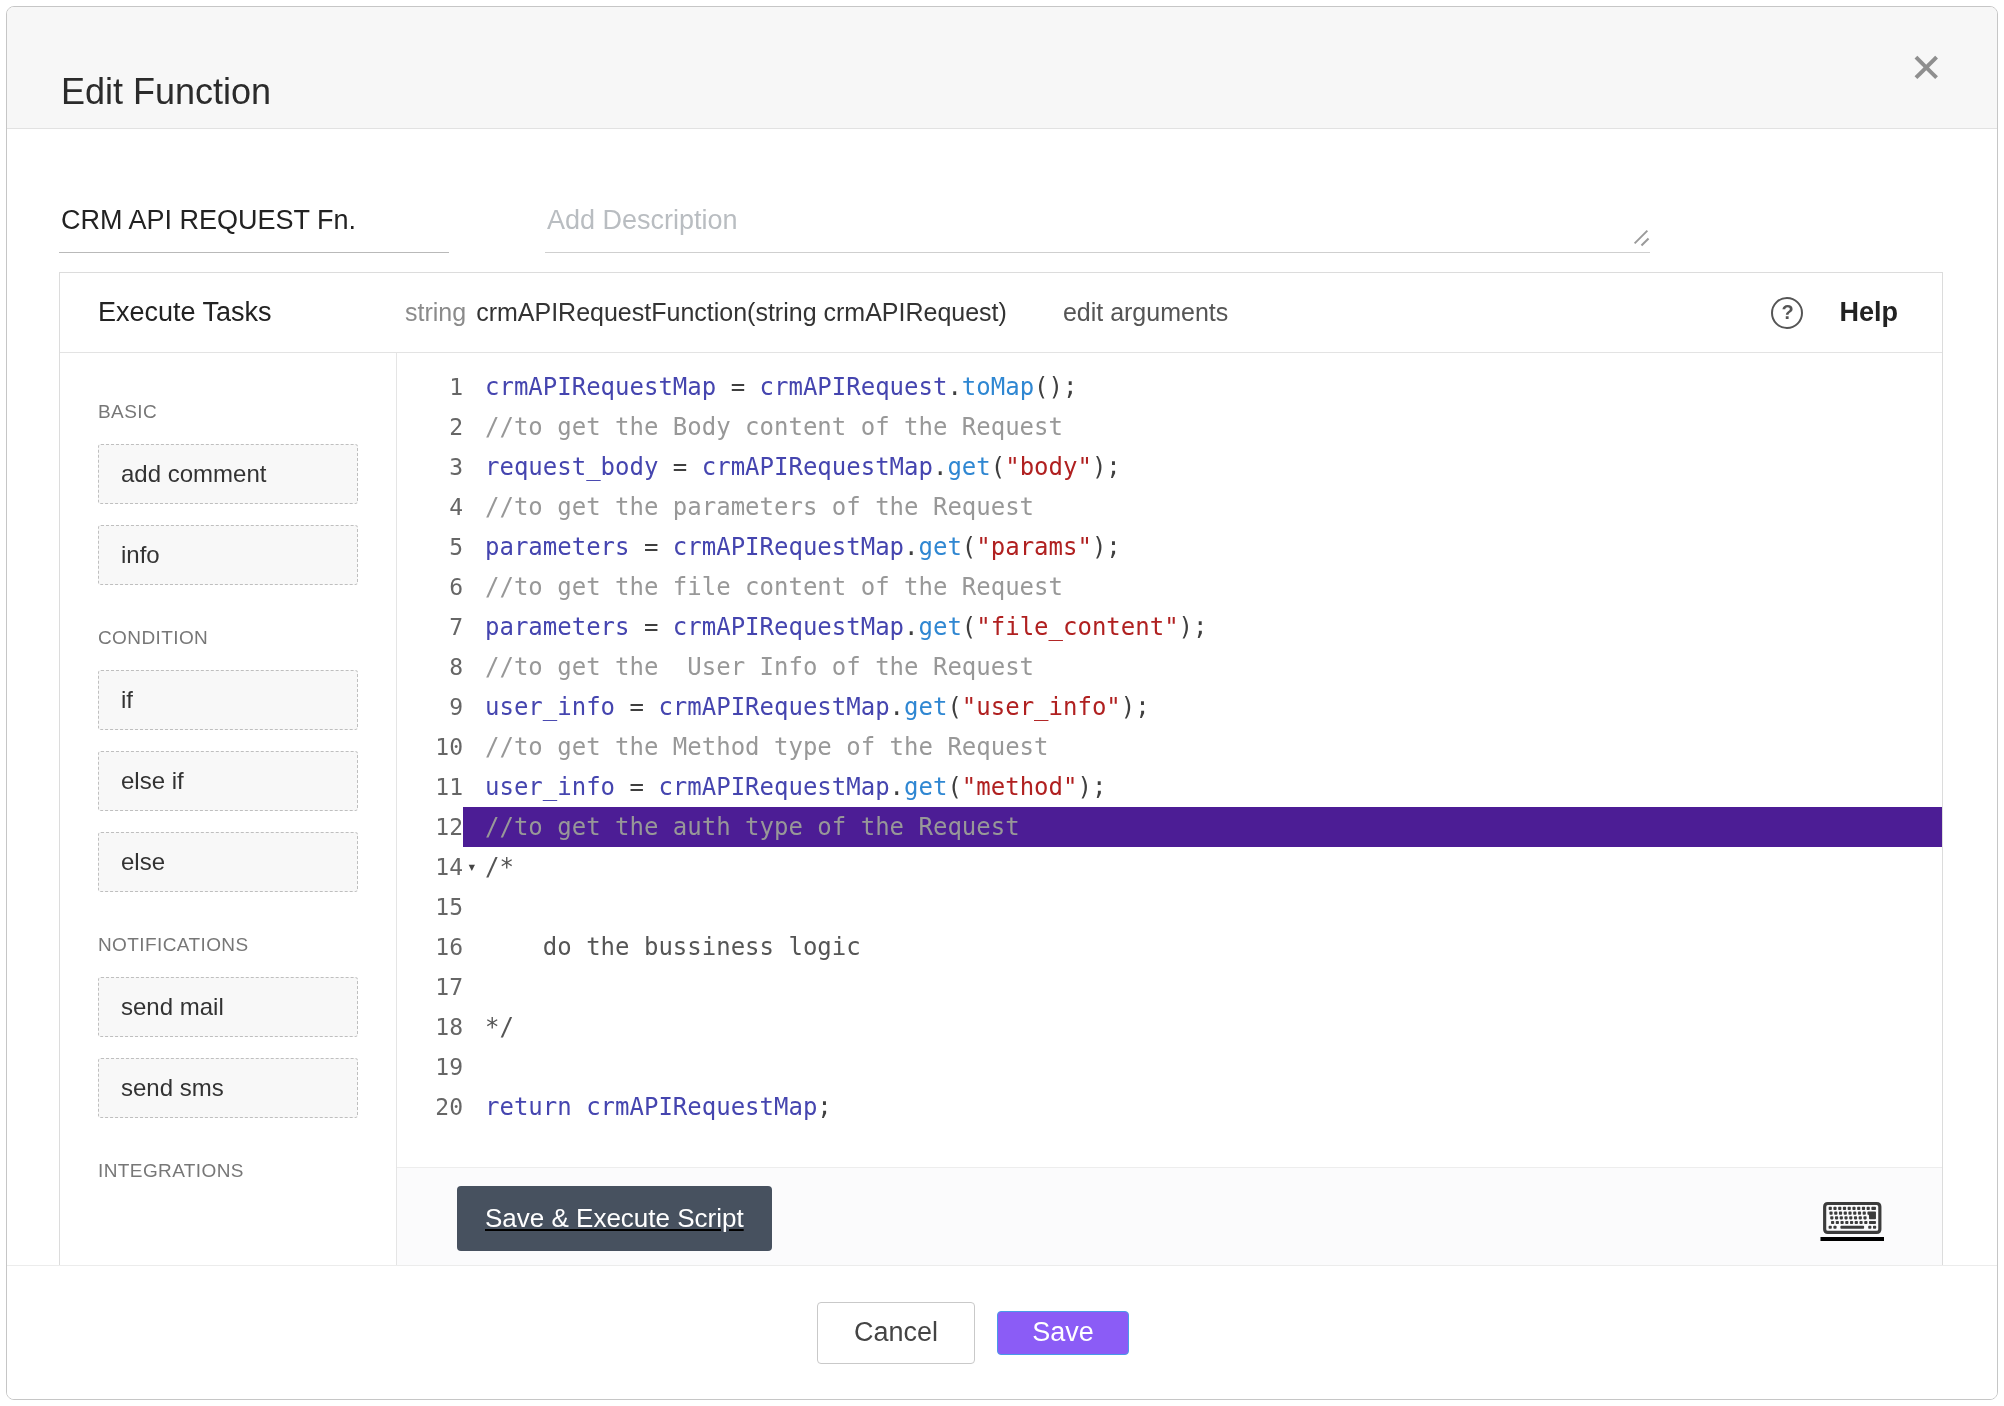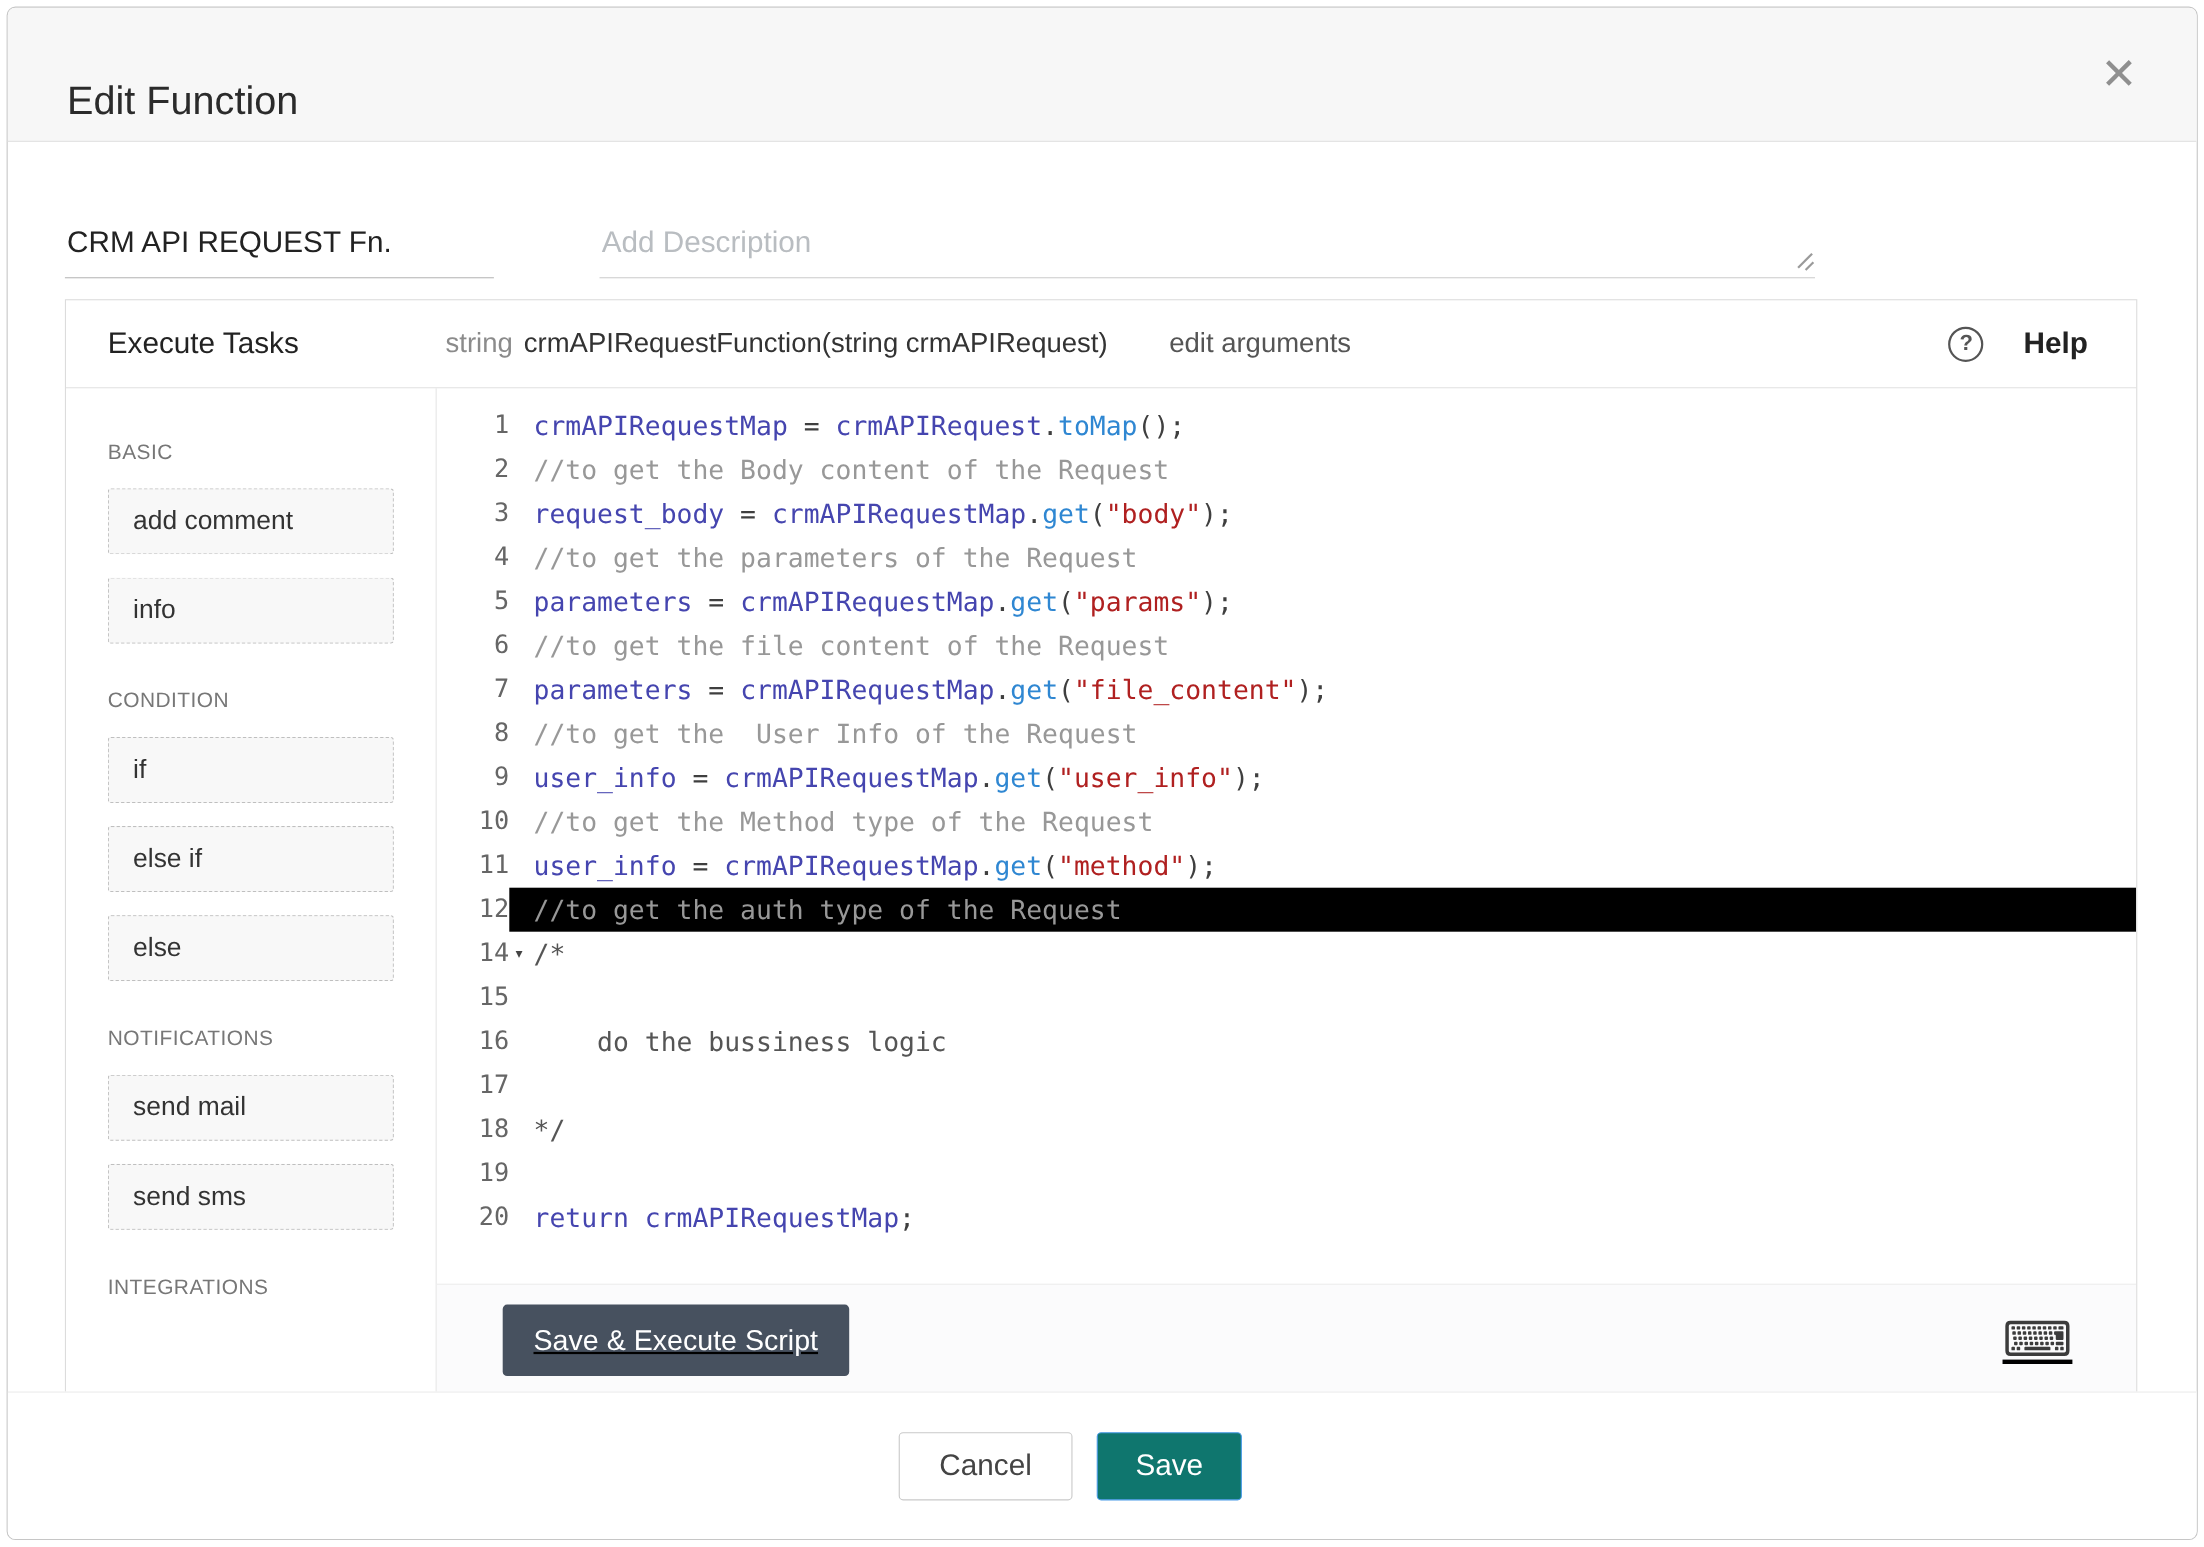--- a/index.html
+++ b/index.html
@@ -49,40 +49,40 @@
             font-size:24px; color:#333; background:#f8f8f8; border:1px dashed #bfbfbf; border-radius:3px;
             cursor:pointer; font-family:"Liberation Sans", sans-serif; }
 
   
   .editor { flex:1; position:relative; font-family:"DejaVu Sans Mono", monospace; overflow:hidden; }
   .code-lines { padding-top:14px; }
   .code-row { display:flex; height:40px; line-height:40px; position:relative; font-size:24px; }
   .ln { width:66px; text-align:right; color:#666; font-size:23px; flex:0 0 auto; }
   .fold { position:absolute; left:70px; top:0; font-size:16px; color:#444; line-height:40px; }
   .code-text { flex:1; padding-left:22px; white-space:pre; }
-  .code-text.hl { background:#000000; }
+  .code-text.hl { background:#4c1d95; }
   .tok-v { color:#4545af; } .tok-k { color:#4545af; }
   .tok-m { color:#2f87d2; }
   .tok-s { color:#b02020; }
   .tok-c { color:#989898; }
   .tok-p { color:#3f3f3f; }
   .tok-t { color:#555; }
 
   .editor-footer { position:absolute; left:0; right:0; bottom:0; height:102px; background:#fbfbfc;
                    border-top:1px solid #ededed; display:flex; align-items:center;text-decoration:underline; }
   .save-exec-btn { margin-left:60px; background:#47515f; color:#fff; font-size:26px; border:none; border-radius:4px;
                    padding:17px 28px; cursor:pointer; font-family:"Liberation Sans", sans-serif; }
   .kbd-icon { margin-left:auto; margin-right:58px; font-size:44px; color:#3c3c3c; background:none; border:none; cursor:pointer; line-height:1; }
 
   
   .modal-footer { position:absolute; left:0; right:0; bottom:0; height:134px; background:#fff; border-top:1px solid #ececec;
                   display:flex; align-items:center; justify-content:center; gap:22px; padding-right:58px; }
   .cancel-btn { width:158px; height:62px; background:#fff; border:1px solid #c9c9c9; border-radius:4px;
                 font-size:27px; color:#444; cursor:pointer; font-family:"Liberation Sans", sans-serif; }
-  .save-btn { width:132px; height:62px; background:#0f766e; border:1px solid #4a9be8; border-radius:4px;
+  .save-btn { width:132px; height:44px; background:#8b5cf6; border:1px solid #4a9be8; border-radius:4px;
               font-size:27px; color:#fff; cursor:pointer; font-family:"Liberation Sans", sans-serif; }
 </style>
 </head>
 <body>
 
 <div class="modal">
 
   <div class="modal-header">
     <div class="modal-title">Edit Function</div>
     <button class="close-btn">✕</button>

